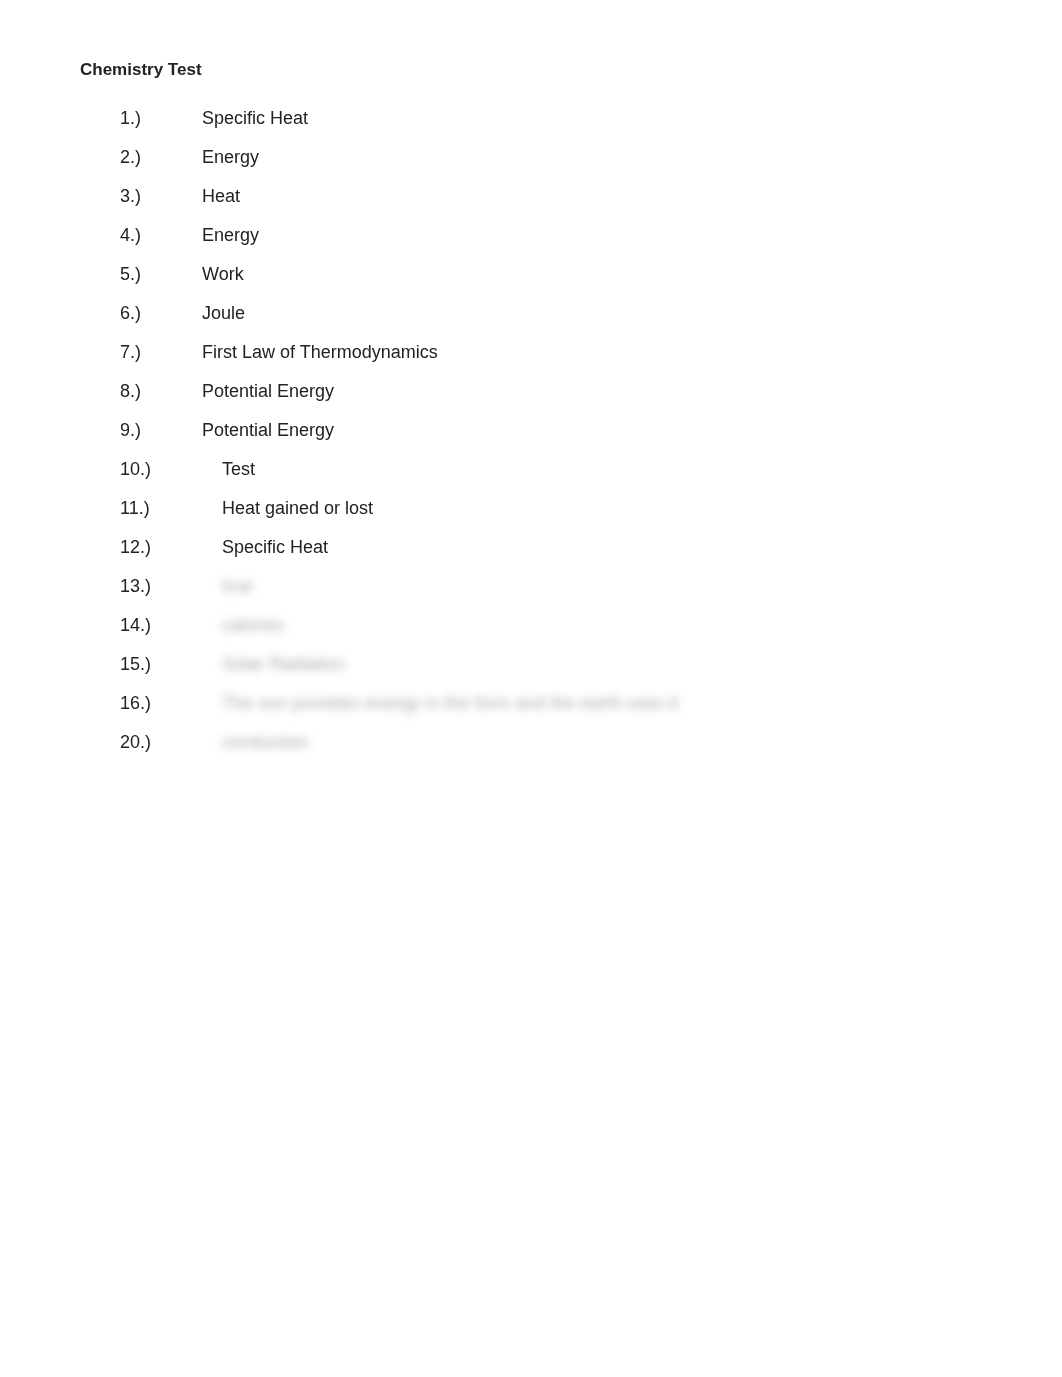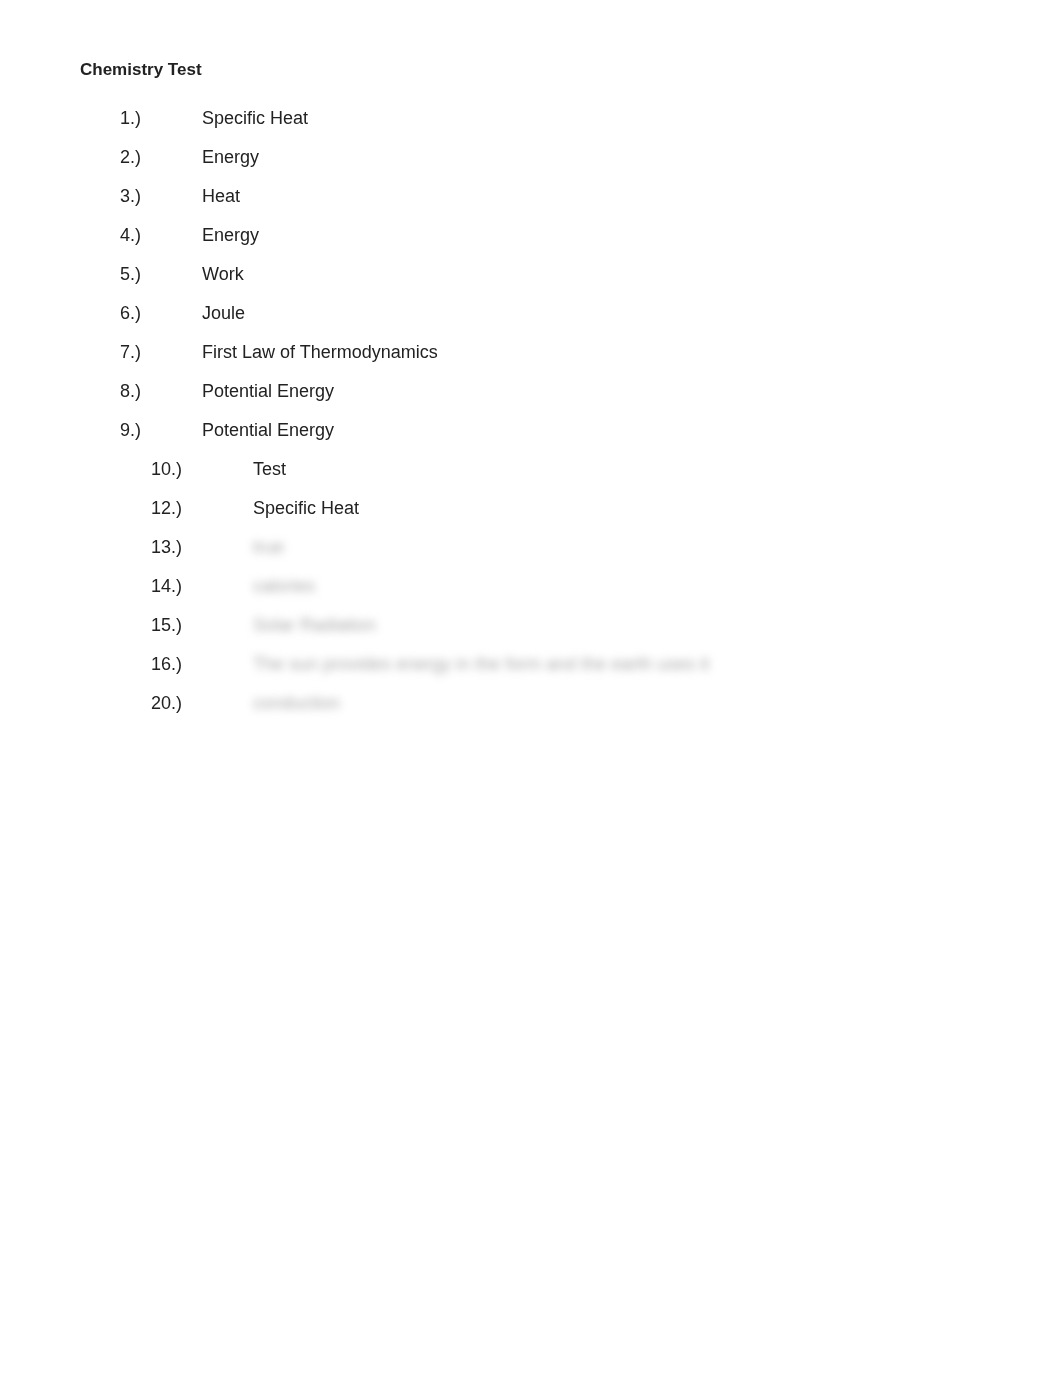--- a/index.html
+++ b/index.html
@@ -36,21 +36,20 @@
     }
 
     .item-number {
       min-width: 60px;
       color: #222;
     }
 
     .item-number-wide {
       min-width: 80px;
       color: #222;
-      margin-left: 31px;
     }
 
     .item-text {
       color: #222;
       margin-left: 22px;
     }
 
     .blurred {
       filter: blur(4px);
       color: #aaa;
@@ -97,20 +96,24 @@
     </div>
     <div class="list-item">
       <span class="item-number">9.)</span>
       <span class="item-text">Potential Energy</span>
     </div>
     <div class="list-item">
       <span class="item-number-wide">10.)</span>
       <span class="item-text">Test</span>
     </div>
     <div class="list-item">
+      <span class="item-number-wide">11.)</span>
+      <span class="item-text">Heat gained or lost</span>
+    </div>
+    <div class="list-item">
       <span class="item-number-wide">12.)</span>
       <span class="item-text">Specific Heat</span>
     </div>
     <div class="list-item">
       <span class="item-number-wide">13.)</span>
       <span class="item-text blurred">true</span>
     </div>
     <div class="list-item">
       <span class="item-number-wide">14.)</span>
       <span class="item-text blurred">calories</span>

